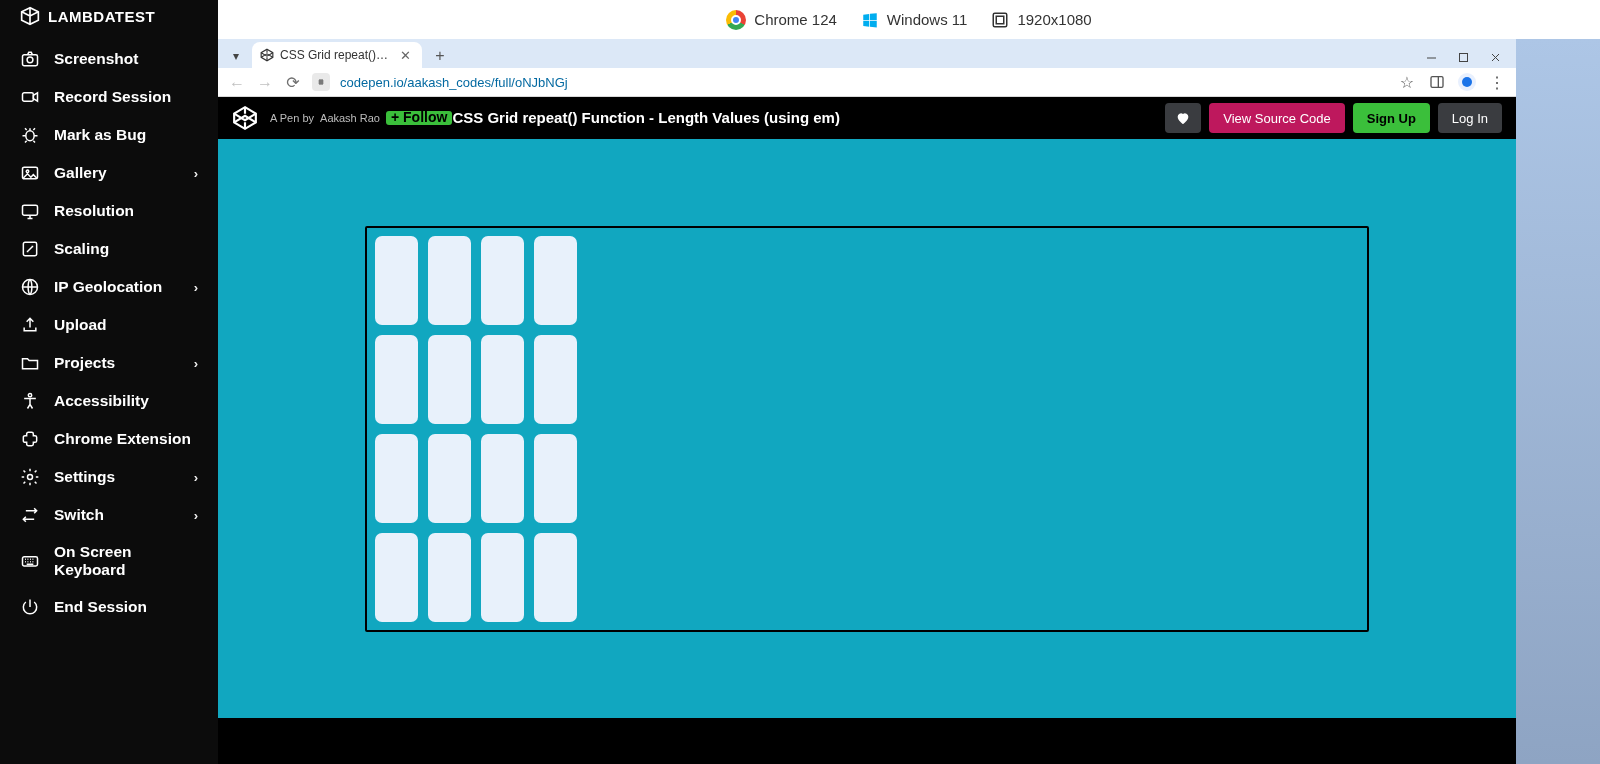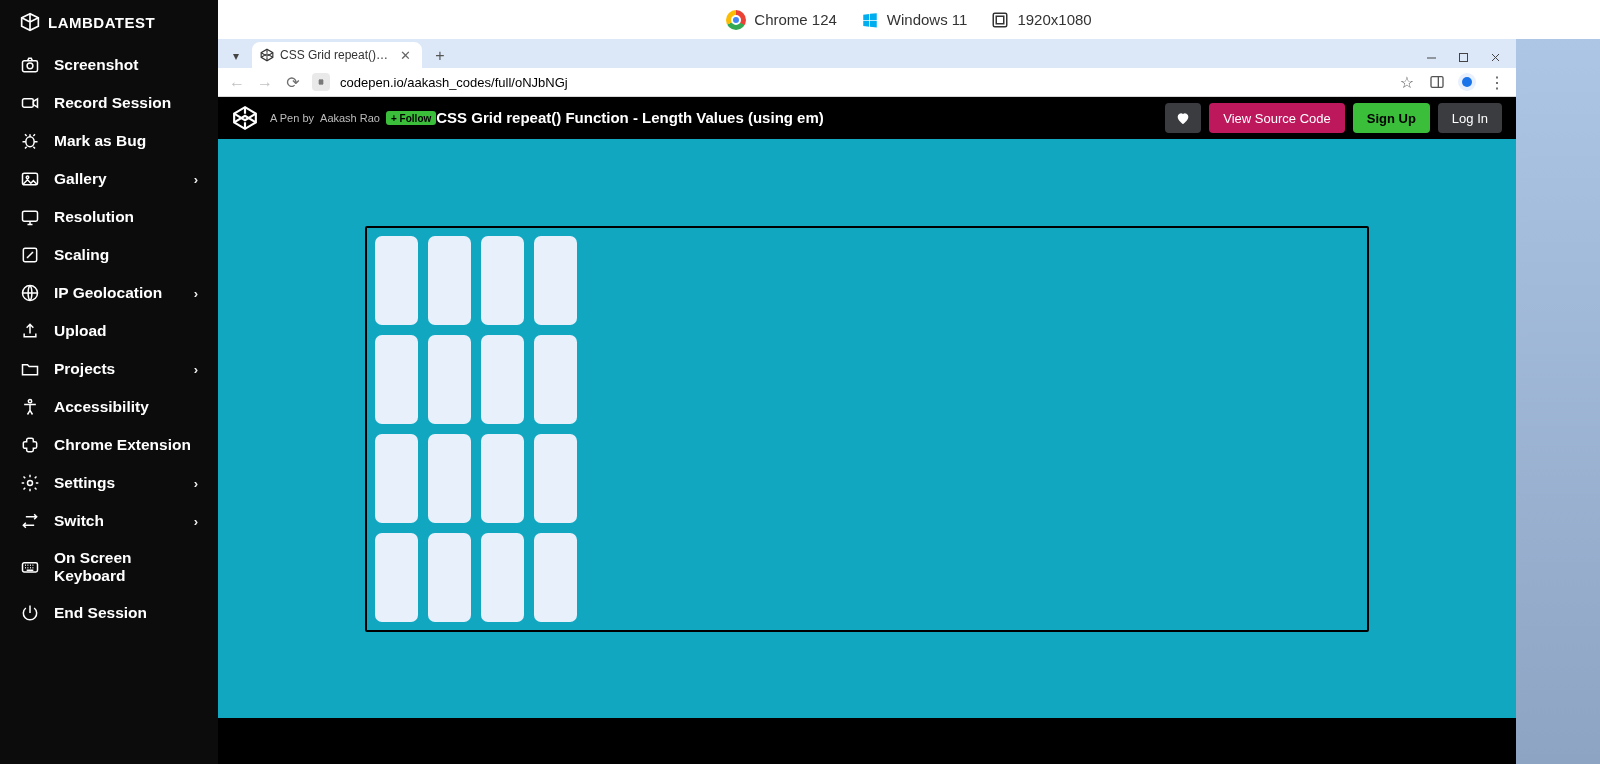--- a/index.html
+++ b/index.html
@@ -1,20 +1,20 @@
 <!DOCTYPE html>
 <html><head>
 <meta charset="utf-8">
 <style>
   * { box-sizing: border-box; margin: 0; padding: 0; }
   html, body { width: 1600px; height: 764px; font-family: "Segoe UI", Arial, sans-serif; overflow: hidden; }
   body { display: flex; background: #fff; }
 
   
-  .lt-sidebar { width: 218px; background: #0c0c0c; color: #fff; display: flex; flex-direction: column; padding-top: 6px; }
+  .lt-sidebar { width: 218px; background: #0c0c0c; color: #fff; display: flex; flex-direction: column; }
   .lt-logo { display: flex; align-items: center; gap: 8px; padding: 6px 20px 14px 20px; font-weight: 800; letter-spacing: 0.5px; font-size: 15px; }
   .lt-logo-mark { width: 20px; height: 20px; }
   .lt-logo-mark svg { width: 100%; height: 100%; }
   .lt-items { display: flex; flex-direction: column; }
   .lt-item { display: flex; align-items: center; gap: 14px; padding: 9px 20px; font-size: 15.5px; font-weight: 600; color: #fff; cursor: pointer; position: relative; }
   .lt-item .chev { margin-left: auto; font-size: 13px; color: #eee; }
   .lt-icon { width: 20px; height: 20px; display: inline-flex; align-items: center; justify-content: center; flex: 0 0 20px; }
   .lt-icon svg { width: 20px; height: 20px; stroke: #fff; fill: none; stroke-width: 1.8; }
 
   
@@ -39,38 +39,38 @@
   .tab-title { white-space: nowrap; overflow: hidden; text-overflow: ellipsis; flex:1; }
   .tab-close { font-size: 13px; color:#666; cursor:pointer; padding:0 3px; }
   .newtab { width: 24px; height: 24px; display:flex; align-items:center; justify-content:center; font-size:16px; color:#555; margin-left:6px; cursor:pointer; }
   .win-controls { margin-left:auto; display:flex; gap:2px; padding-right:6px; }
   .win-ctrl { width:30px; height:22px; display:flex; align-items:center; justify-content:center; color:#444; cursor:pointer; font-size:12px; }
 
   .addr-bar { height: 29px; background: #fff; display: flex; align-items: center; gap: 10px; padding: 0 10px; border-bottom: 1px solid #d9d9d9; }
   .addr-bar .nav-btn { width:18px; height:18px; display:flex; align-items:center; justify-content:center; color:#707070; cursor:pointer; }
   .addr-bar .nav-btn.disabled { color:#c1c1c1; }
   .site-chip { width:18px; height:18px; display:flex; align-items:center; justify-content:center; background:#e9e9e9; border-radius:4px; font-size:10px; }
-  .url { flex:1; font-size:13px; color:#000000; display:flex; align-items:center; gap:6px; }
+  .url { flex:1; font-size:13px; color:#0369a1; display:flex; align-items:center; gap:6px; }
   .addr-right { display:flex; align-items:center; gap:12px; }
   .addr-icon { width:18px; height:18px; display:flex; align-items:center; justify-content:center; color:#555; cursor:pointer; }
   .profile-dot { width:18px; height:18px; border-radius:50%; background:#e8f0fe; display:flex; align-items:center; justify-content:center; }
   .profile-dot::after { content:""; width:10px; height:10px; border-radius:50%; background:#1a73e8; }
 
   
   .page { flex:1; display:flex; flex-direction:column; position:relative; background:#000; }
   
   .right-strip { position:absolute; right:0; bottom:0; width:84px; background:linear-gradient(to bottom,#adc6e6,#8ea4c3); top:39px; }
 
   
   .cp-bar { height: 42px; background: #000; color:#fff; display:flex; align-items:center; padding:0 14px; gap:12px; }
   .cp-logo { width:26px; height:26px; }
   .cp-logo svg { width:100%; height:100%; }
   .cp-meta { display:flex; flex-direction:row; line-height:1.1; }
   .cp-byline { font-size:11px; color:#bdbdbd; display:flex; align-items:center; gap:6px; }
-  .cp-follow { background:#3bbf3b; color:#000; font-size:10px; font-weight:700; padding:0 5px; border-radius:3px; height:14px; display:inline-flex; align-items:center; gap:2px; }
+  .cp-follow { background:#3bbf3b; color:#000; font-size:14px; font-weight:700; padding:0 5px; border-radius:3px; height:14px; display:inline-flex; align-items:center; gap:2px; }
   .cp-title { font-size:15px; font-weight:700; }
   .cp-actions { margin-left:auto; display:flex; gap:8px; }
   .cp-btn { height:30px; padding:0 14px; border-radius:4px; font-size:13px; display:flex; align-items:center; justify-content:center; cursor:pointer; }
   .cp-heart { background:#3a3c40; color:#fff; width:36px; padding:0; }
   .cp-view { background:#be185d; color:#fff; }
   .cp-signup { background:#3bbf3b; color:#000; font-weight:600; }
   .cp-login { background:#3a3c40; color:#fff; }
 
   
   .rendered { flex:1; background:#11a7c0; display:flex; justify-content:center; align-items:center; position:relative; margin-right:0; }

